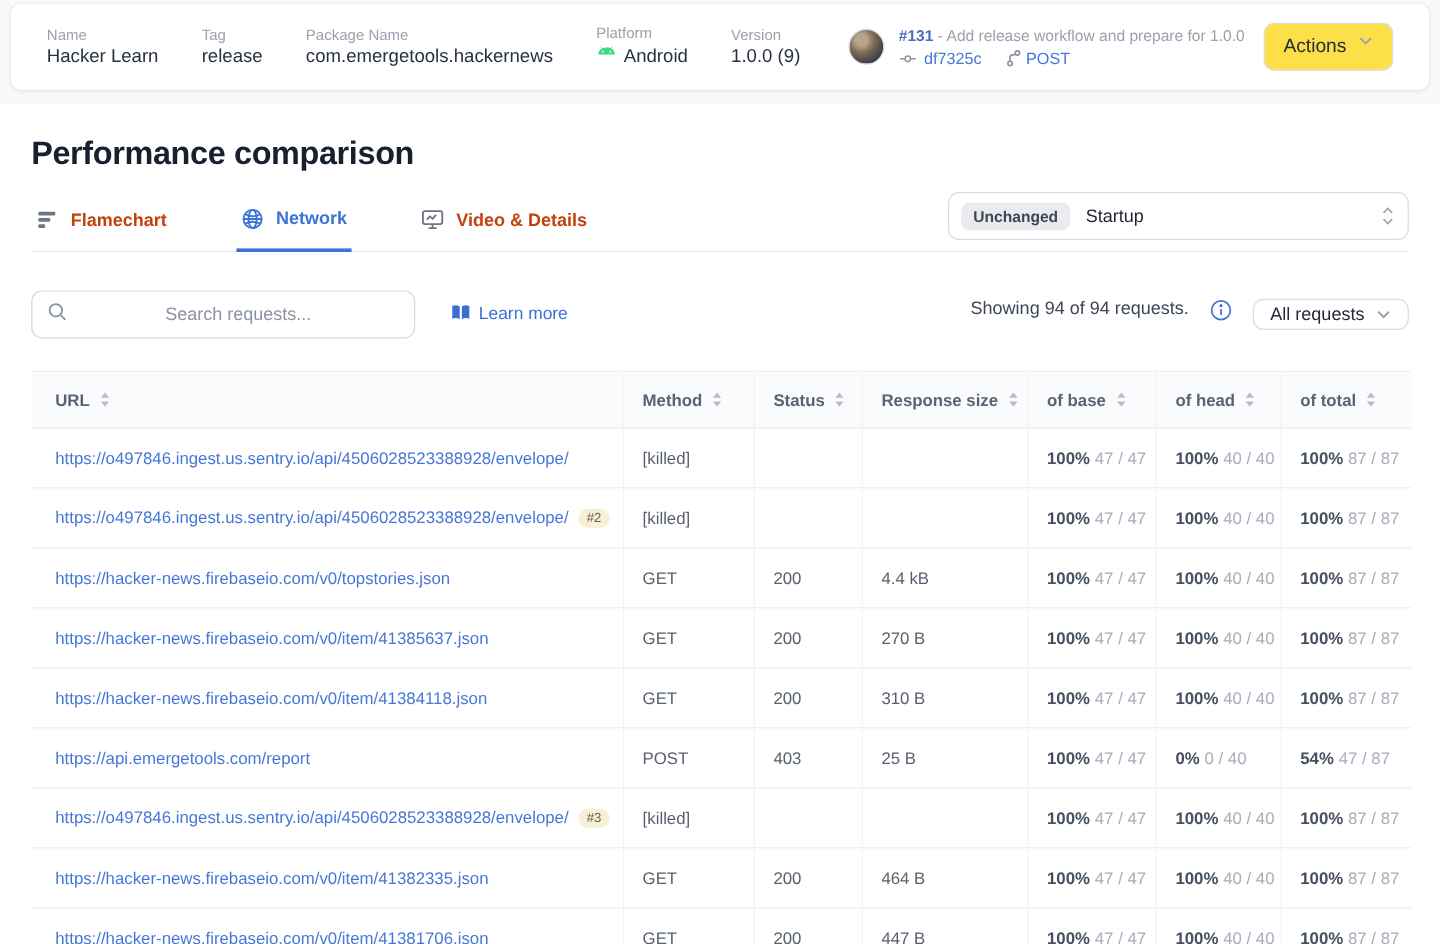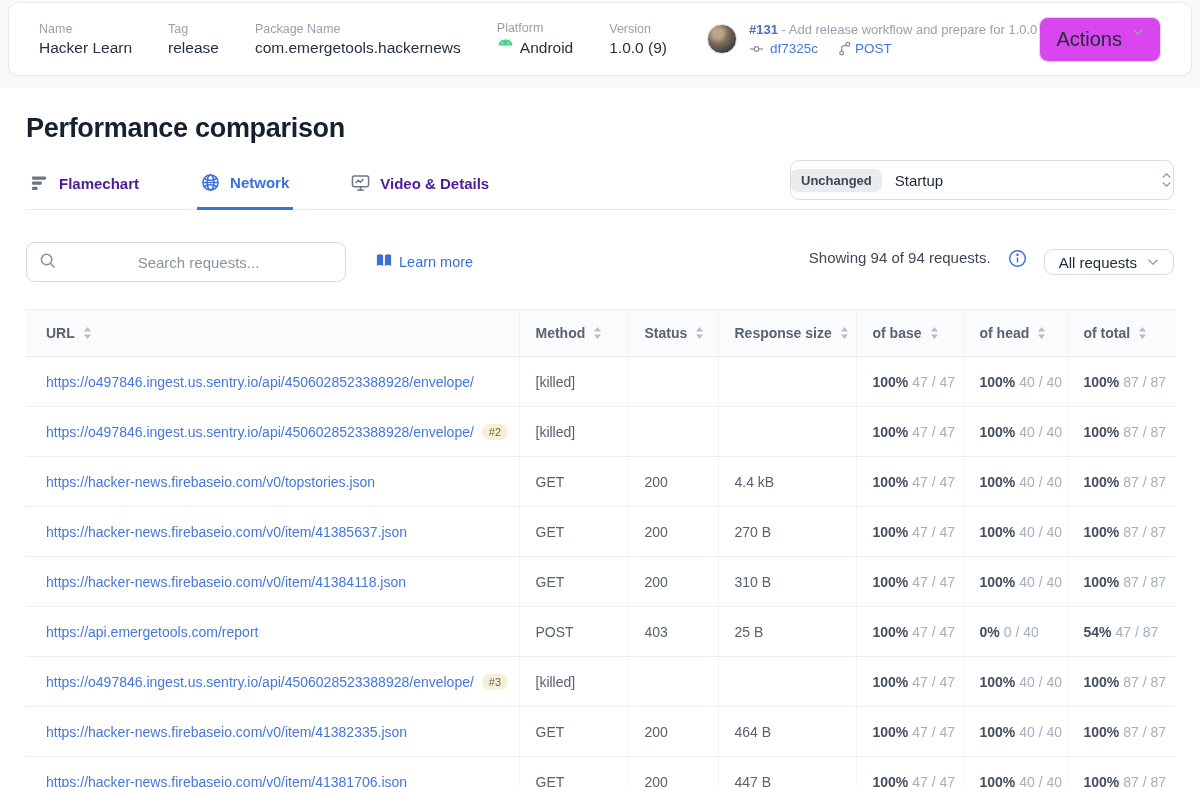--- a/index.html
+++ b/index.html
@@ -19,37 +19,37 @@
     background:radial-gradient(circle at 35% 30%, #b9a58c 0 18%, #7d6a55 40%, #3a3f46 75%, #23272d 100%);
     border:1px solid #d8dbe0; }
   .build-lines { display:flex; flex-direction:column; gap:4px; min-width:0; }
   .build-line1 { font-size:13px; color:#9aa1ad; white-space:nowrap; }
   .build-line1 .pr { color:#4c6ebd; font-weight:700; }
   .build-line2 { display:flex; align-items:center; gap:6px; font-size:13.5px; }
   .git-link { color:#4677d8; text-decoration:none; }
   .git-ico { color:#8b93a1; display:inline-flex; }
   .branch-group { margin-left:14px; display:flex; align-items:center; gap:4px; }
   .actions-btn { margin-left:auto; display:flex; align-items:flex-start; gap:10px;
-    border:1px solid #d9dce2; border-radius:9px; background:#d946ef; padding:10px 16px;
-    font-size:20px; color:#232b38; cursor:pointer; }
+    border:1px solid #d9dce2; border-radius:9px; background:#fde047; padding:10px 16px;
+    font-size:16px; color:#232b38; cursor:pointer; }
 
   
   .main { padding:0 26px; }
   h1.page-title { font-size:27px; font-weight:700; letter-spacing:-.3px; color:#16202e; margin-top:26px; }
 
   .tabbar { display:flex; align-items:flex-end; border-bottom:1px solid #e7eaee; margin-top:16px; }
   .tab { display:flex; align-items:center; gap:10px; font-size:15px; font-weight:700;
-    color:#4c1d95; padding:10px 4px 15px; margin-right:54px; cursor:pointer; border-bottom:3px solid transparent; margin-bottom:-1px; }
+    color:#c2410c; padding:10px 4px 15px; margin-right:54px; cursor:pointer; border-bottom:3px solid transparent; margin-bottom:-1px; }
   .tab.active { color:#3b72d8; border-bottom-color:#3b72d8; }
   .tab .ticon { display:inline-flex; color:#6e7683; }
   .tab.active .ticon { color:#3b72d8; }
 
   .compare-select { margin-left:auto; margin-bottom:9px; width:384px; height:40px;
     border:1px solid #d9dce2; border-radius:9px; background:#fff; display:flex;
-    align-items:center; padding:0 0; gap:13px; cursor:pointer; }
+    align-items:center; padding:0 10px; gap:13px; cursor:pointer; }
   .state-badge { background:#e9ebef; border-radius:7px; padding:4px 10px;
     font-size:13px; font-weight:700; color:#3e4655; }
   .compare-select .sel-val { font-size:15px; color:#1d2530; }
   .compare-select .updown { margin-left:auto; color:#9aa1ad; display:inline-flex; }
 
   
   .toolbar { display:flex; align-items:center; margin-top:32px; }
   .search-box { width:320px; height:40px; border:1px solid #d4d8df; border-radius:9px;
     display:flex; align-items:center; padding:0 12px; gap:8px; background:#fff; }
   .search-box input { border:0; outline:0; font-size:15px; width:100%;

